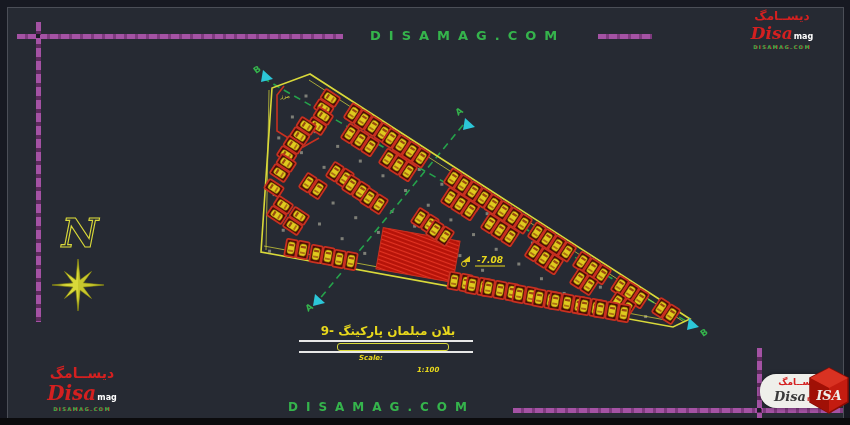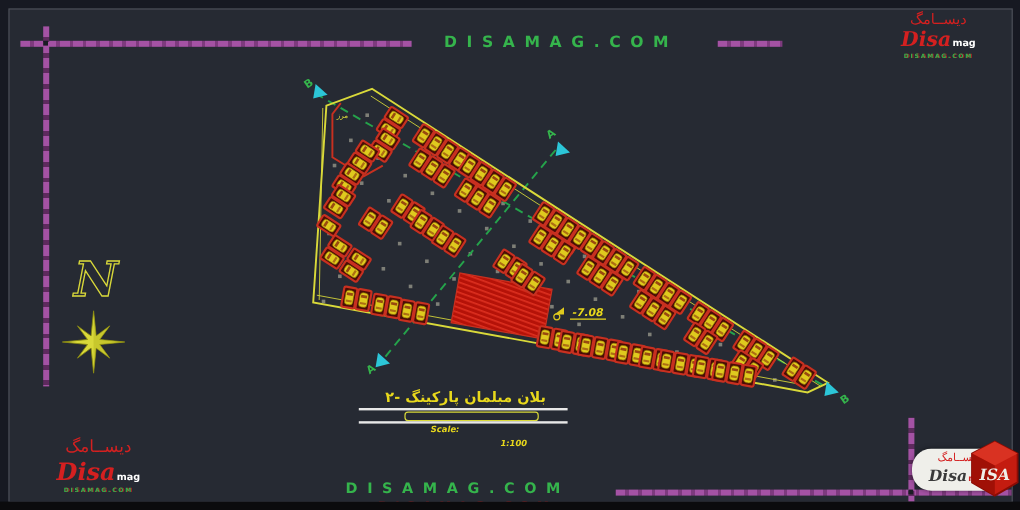--- a/index.html
+++ b/index.html
@@ -14,21 +14,21 @@
   .pline-v{position:absolute;width:5px;
            background:repeating-linear-gradient(180deg,#a452a4 0 9px,#5e2a5e 9px 13px);}
   .cross-dot{position:absolute;width:4px;height:4px;background:#1a1c24;}
   
   .wm{position:absolute;color:#35b44c;font-weight:bold;font-size:13px;letter-spacing:8px;
       font-family:"DejaVu Sans",sans-serif;white-space:nowrap;}
   .wm-red{position:absolute;color:rgba(190,35,35,.55);font-weight:bold;font-size:10px;
           letter-spacing:6px;white-space:nowrap;}
   
   .logo{position:absolute;text-align:center;line-height:1;}
-  .logo-ar{color:#d42020;font-weight:normal;font-size:12px;direction:rtl;
+  .logo-ar{color:#d42020;font-weight:bold;font-size:12px;direction:rtl;
            font-family:"DejaVu Sans",sans-serif;}
   .logo-latin{margin-top:1px;}
   .logo-latin .disa{color:#d42020;font:bold italic 17px "DejaVu Serif",serif;}
   .logo-latin .mag{color:#ffffff;font:bold 8px "DejaVu Sans",sans-serif;margin-left:1px;margin-top:37px;}
   .logo-domain{margin-top:2px;color:#35b44c;font-size:5px;font-weight:bold;letter-spacing:1.5px;
                text-shadow:1px 0 0 rgba(190,35,35,.8);}
   .pill{position:absolute;background:#efefea;border-radius:16px;padding:4px 10px;
         text-align:center;line-height:1;box-shadow:0 0 4px rgba(0,0,0,.5);}
   .pill .logo-ar{font-size:9px;}
   .pill .disa{color:#3a3a3a;font:bold italic 13px "DejaVu Serif",serif;}
@@ -770,21 +770,21 @@
       <text x="308" y="312" fill="#35b44c" font-size="9" font-weight="bold" font-family="DejaVu Sans, sans-serif" transform="rotate(-35 308 312)">A</text>
       <polygon points="689,318 699,327 687,330" fill="#2cc6d8"></polygon>
       <text x="703" y="337" fill="#35b44c" font-size="9" font-weight="bold" font-family="DejaVu Sans, sans-serif" transform="rotate(-35 703 337)">B</text>
       <polygon points="462,262 470,256 470,262" fill="#dfca1e"></polygon>
       <circle cx="464" cy="264" r="2.5" fill="none" stroke="#dfca1e" stroke-width="1"></circle>
       <text x="477" y="263" fill="#e8d81c" font-size="9" font-weight="bold" font-style="italic" font-family="DejaVu Sans, sans-serif">-7.08</text>
       <line x1="475" y1="266" x2="505" y2="266" stroke="#e8d81c" stroke-width="1"></line>
       <text x="290" y="98" fill="#d9d93a" font-size="6" font-family="DejaVu Sans, sans-serif" direction="rtl">مرز</text>
     </svg>
 
-  <div class="plan-title">بلان مبلمان پارکینگ -۲</div>
+  <div class="plan-title">بلان مبلمان پارکینگ -9</div>
   <div class="sline" style="left:299px;top:340px;width:174px;"></div>
   <div class="sbox" style="left:337px;top:343px;width:110px;height:6px;"></div>
   <div class="sline" style="left:299px;top:351px;width:174px;"></div>
   <div class="stext" style="left:341px;top:354px;">Scale:</div>
   <div class="stext" style="left:399px;top:366px;">1:100</div>
 
   <div class="bottom-strip"></div>
 </div>
 
 </body></html>

